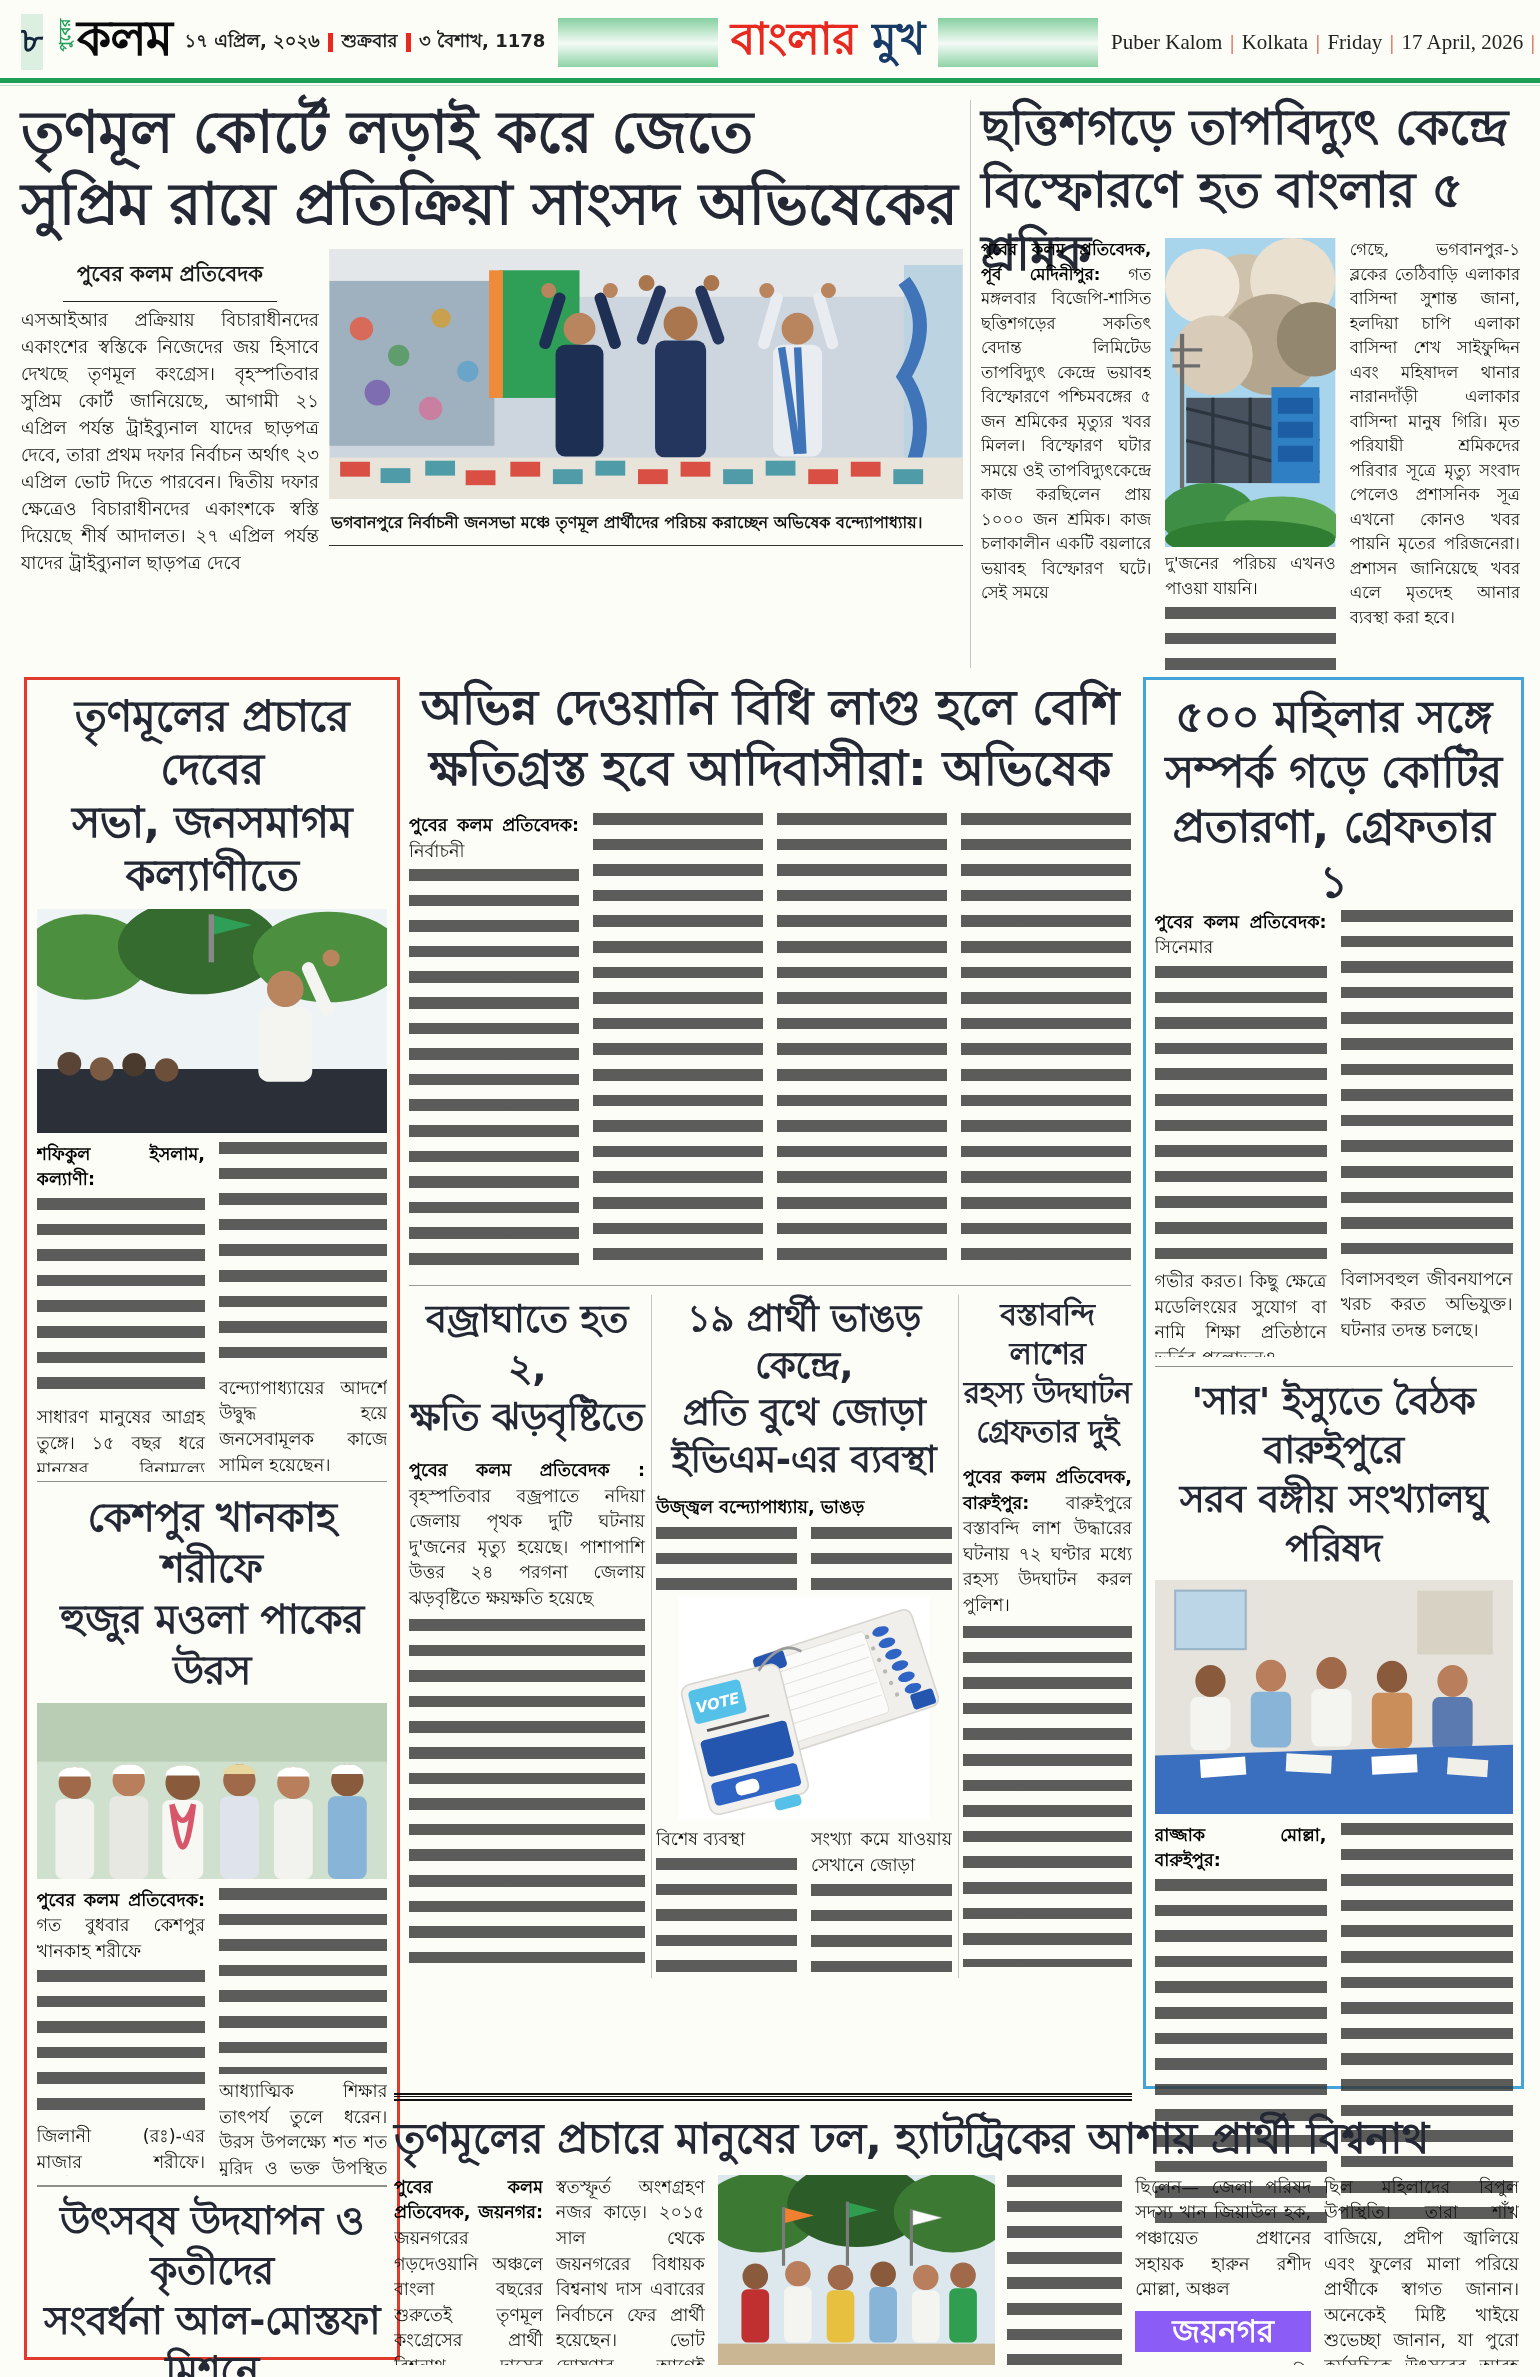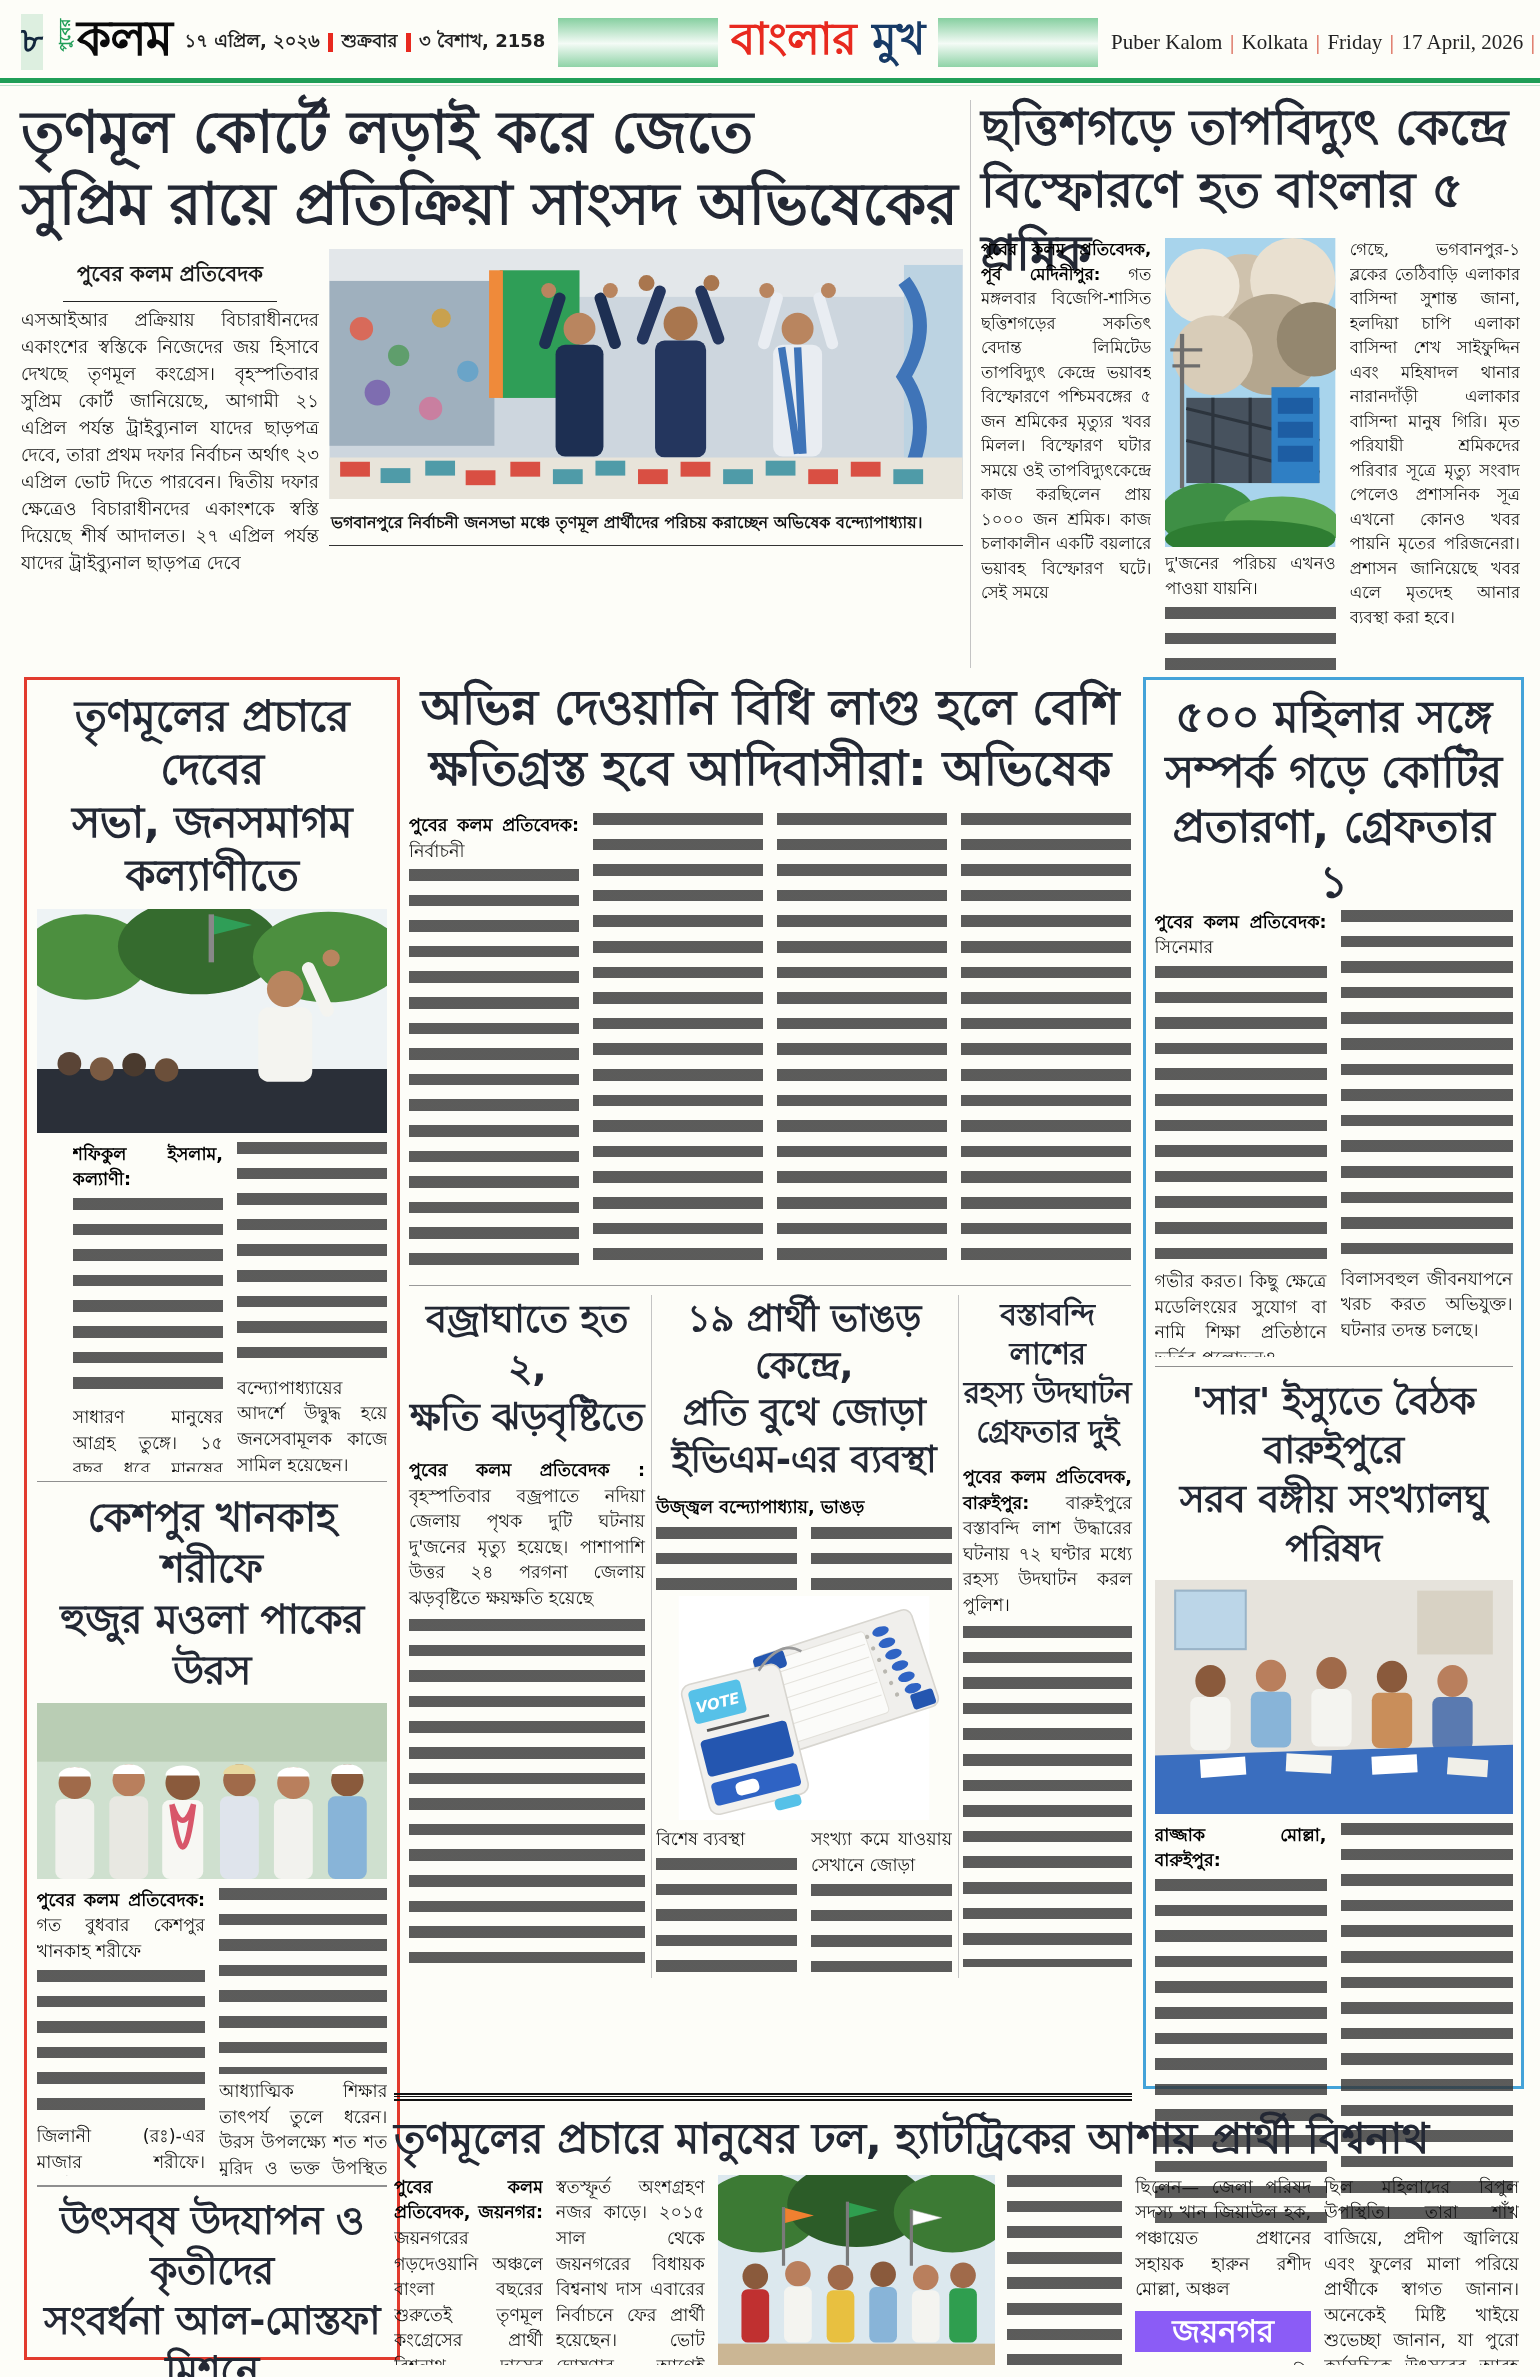--- a/index.html
+++ b/index.html
@@ -63,21 +63,21 @@
     <div class="pageno-box">৮</div>
     <div class="logo">
       <span class="logo-mark">পুবের</span>
       <span class="logo-text">কলম</span>
     </div>
     <div class="dateline">
       <span>১৭ এপ্রিল, ২০২৬</span>
       <span class="redbar"></span>
       <span>শুক্রবার</span>
       <span class="redbar"></span>
-      <span>৩ বৈশাখ, 2158</span>
+      <span>৩ বৈশাখ, 1178</span>
     </div>
     <div class="greenbar"></div>
     <div class="section-title">
       <span class="st-red">বাংলার</span>
       <span class="st-navy">মুখ</span>
     </div>
     <div class="greenbar"></div>
     <div class="masthead">
       <span>Puber Kalom</span>
         <span class="pipe">|</span>
@@ -227,21 +227,21 @@
           <circle cx="120" cy="300" r="22" fill="#7a5a42"></circle>
         <circle cx="180" cy="292" r="22" fill="#4a3a2e"></circle>
           <circle cx="240" cy="302" r="22" fill="#6b4f3a"></circle>
         <g>
           <circle cx="460" cy="150" r="34" fill="#b9855f"></circle>
           <rect x="410" y="184" width="100" height="140" rx="20" fill="#f4f4f0"></rect>
           <rect x="508" y="96" width="24" height="110" rx="12" fill="#f4f4f0" transform="rotate(-24 520 150)"></rect>
           <circle cx="545" cy="92" r="16" fill="#b9855f"></circle>
         </g>
       </svg>
-      <div class="cols" style="height:330px; margin-top:8.5px;margin-left:36px;">
+      <div class="cols" style="height:330px; margin-top:8.5px;">
         <div class="col bodytext">
           <span class="by">শফিকুল ইসলাম, কল্যাণী:</span>
           <div class="greek frag" style="height:202px;"></div>
           <div class="frag">সাধারণ মানুষের আগ্রহ তুঙ্গে। ১৫ বছর ধরে মানুষের বিনামূল্যে চিকিৎসা করার সুবাদে তিনি স্থানীয়</div>
         </div>
         <div class="col bodytext">
           <div class="greek" style="height:229px;"></div>
           <div class="frag">বন্দ্যোপাধ্যায়ের আদর্শে উদ্বুদ্ধ হয়ে জনসেবামূলক কাজে সামিল হয়েছেন।</div>
         </div>
       </div>

